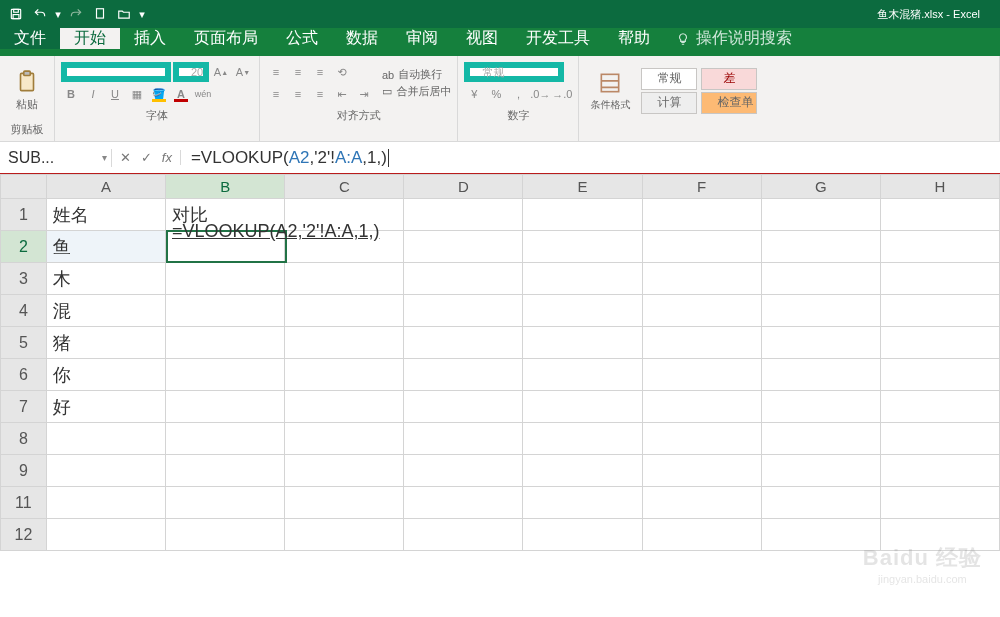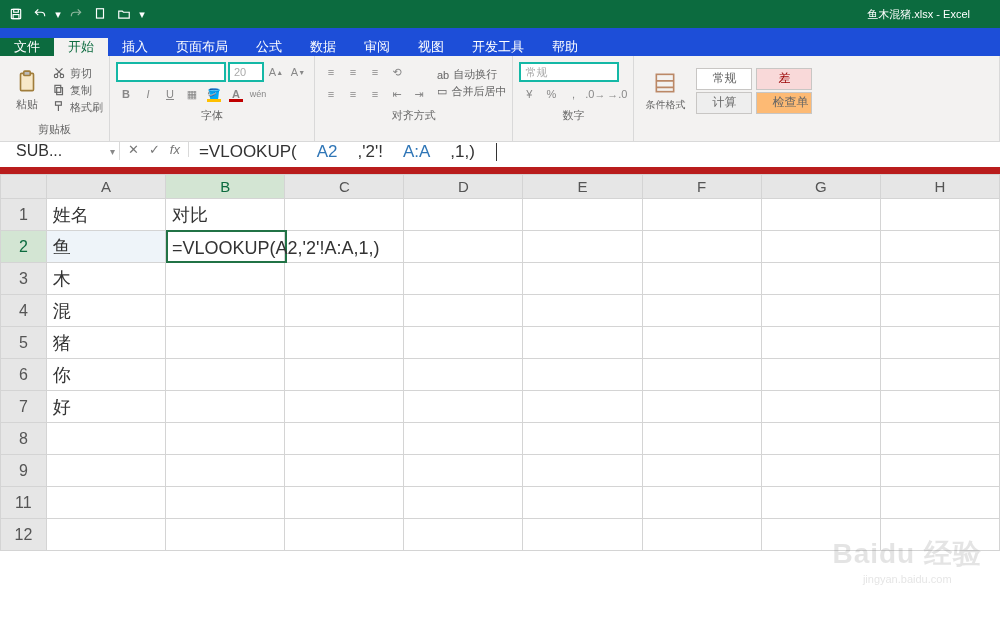--- a/index.html
+++ b/index.html
@@ -2,72 +2,72 @@
 <html><head>
 <meta charset="utf-8">
 <style>
 * { box-sizing: border-box; margin: 0; padding: 0; font-family: "Microsoft YaHei", "Segoe UI", sans-serif; }
 body { background: #fff; width: 1000px; height: 617px; overflow: hidden; position: relative; }
 
 .titlebar { height: 28px; background: #0c6b3f; display: flex; align-items: center; color: #fff; font-size: 11px; }
 .qa-row { display: flex; align-items: center; padding: 0 4px; gap: 0; }
 .qa-btn { width: 24px; height: 24px; display: flex; align-items: center; justify-content: center; color: #fff; cursor: pointer; }
 .qa-btn svg { width: 14px; height: 14px; }
-.title-center { flex: 1; text-align: right; padding-right: 30px; }
-
-.menubar { height: 28px; background: #1d4ed8; display: flex; align-items: flex-end; font-size: 13px; color: #fff; }
+.title-center { flex: 1; text-align: right; padding-right: 20px; }
+
+.menubar { height: 28px; background: #15803d; display: flex; align-items: flex-start; font-size: 16px; color: #fff; }
 .menu-tab { padding: 0 14px; display: flex; align-items: center; cursor: pointer; }
 .menu-tab.file { background: #0c6b3f; }
 .menu-tab.active { background: #f3f2f1; color: #0c6b3f; }
 .tell-me { display: flex; align-items: center; gap: 6px; padding: 0 12px; color: #cfe7da; }
 
 .ribbon { height: 86px; background: #f3f2f1; border-bottom: 1px solid #d9d9d9; display: flex; align-items: stretch; font-size: 11px; color: #666; }
 .ribbon-group { border-right: 1px solid #d9d9d9; display: flex; flex-direction: column; padding: 2px 6px 0; }
 .ribbon-group-body { flex: 1; display: flex; align-items: center; }
 .ribbon-group-label { text-align: center; font-size: 11px; color: #666; padding-bottom: 18px; }
 .big-btn { display:flex; flex-direction:column; align-items:center; justify-content:center; width:42px; height:64px; color:#666; cursor:pointer; }
 .big-btn svg { width:26px; height:26px; margin-bottom:2px; }
 .clip-stack { display:flex; flex-direction:column; gap:2px; margin-left:4px; }
 .clip-row { display:flex; align-items:center; gap:4px; font-size:11px; color:#666; cursor:pointer; }
 .clip-row svg { width:14px; height:14px; }
 .font-box { display:flex; flex-direction:column; gap:2px; }
 .font-row { display:flex; align-items:center; gap:2px; }
-.sel { height:20px; border:2px solid #14b8a6; background:#fff; font-size:11px; display:flex; align-items:center; padding:0 4px; color:#aaa; }
+.sel { height:20px; border:6px solid #14b8a6; background:#fff; font-size:11px; display:flex; align-items:center; padding:0 12px; color:#aaa; }
 .mini-btn { width:20px; height:20px; display:flex; align-items:center; justify-content:center; color:#888; cursor:pointer; border:1px solid transparent; }
 .align-grid { display:flex; flex-direction:column; gap:2px; }
 .number-box { display:flex; flex-direction:column; gap:2px; }
 .styles-box { display:flex; gap:4px; align-items:center; }
 .style-preview { width:56px; height:22px; border:1px solid #c8c6c4; background:#fff; display:flex; align-items:center; justify-content:center; font-size:12px; }
 
-.formula-bar { height: 32px; border-bottom: 7px solid #b91c1c; display:flex; align-items:flex-start;padding-left:8px; }
+.formula-bar { height: 32px; border-bottom: 1px solid #b91c1c; display:flex; align-items:center; }
 .name-box { width:112px; border-right:1px solid #d9d9d9; display:flex; align-items:center; padding:0 8px; font-size:16px; color:#333; position:relative; }
 .name-box .dd { position:absolute; right:4px; color:#888; font-size:10px; }
 .fb-btns { display:flex; align-items:center; border-right:1px solid #d9d9d9; padding:0 8px; gap:10px; color:#777; }
 .fb-btns span { cursor:pointer; font-size:13px; }
-.fb-input { flex:1; display:flex; align-items:center; padding:0 10px; font-size:17px; color:#333;gap:20px; }
+.fb-input { flex:1; display:flex; align-items:center; padding:0 10px; font-size:17px; color:#333; }
 .fb-input .tok-fn { color:#333; }
 .fb-input .tok-ref { color:#2e75b6; }
 .fb-input .cursor { display:inline-block; width:1px; height:18px; background:#333; margin-left:1px; vertical-align:middle; }
 
 .sheet { position:relative; height: calc(617px - 28px - 28px - 86px - 32px); overflow:hidden; }
 .sheet table { border-collapse:collapse; table-layout:fixed; }
 .sheet th, .sheet td { border:1px solid #d4d4d4; font-weight:normal; }
 .corner { width:46px; height:24px; background:#e6e6e6; border:1px solid #bdbdbd; }
 .col-h { height:24px; background:#e6e6e6; text-align:center; font-size:15px; color:#555; }
 .row-h { width:46px; background:#e6e6e6; text-align:center; font-size:16px; color:#555; }
 .cell { height:32px; font-size:18px; padding:2px 6px; color:#333; text-align:left; vertical-align:middle; }
 .col-A { width:120px; }
 .col-B { width:120px; }
 .col-rest { width:120px; }
 .col-h.active, .row-h.active { background:#d3e5d3; color:#0c6b3f; }
 .active-cell-wrap { position:absolute; border:2px solid #217346; pointer-events:none; }
 .overflow-text { position:absolute; font-size:18px; color:#333; white-space:nowrap; pointer-events:none; }
 
 .watermark { position:absolute; right:18px; bottom:32px; opacity:.22; color:#888; font-size:11px; text-align:center; pointer-events:none; }
-.watermark .big { font-size:28px; font-weight:bold; letter-spacing:1px; }
+.watermark .big { font-size:22px; font-weight:bold; letter-spacing:1px; }
 </style>
 </head>
 <body>
 
 <div class="titlebar">
   <div class="qa-row">
     <div class="qa-btn">
         <svg viewBox="0 0 24 24" fill="none" stroke="#fff" stroke-width="2">
           <rect x="4" y="4" width="16" height="16" rx="1"></rect>
           <rect x="8" y="4" width="8" height="5"></rect>
@@ -110,55 +110,37 @@
   <div class="menu-tab file">文件</div>
   <div class="menu-tab active">开始</div>
   <div class="menu-tab">插入</div>
   <div class="menu-tab">页面布局</div>
   <div class="menu-tab">公式</div>
   <div class="menu-tab">数据</div>
   <div class="menu-tab">审阅</div>
   <div class="menu-tab">视图</div>
   <div class="menu-tab">开发工具</div>
   <div class="menu-tab">帮助</div>
+  <div class="tell-me">
+    <svg width="14" height="14" viewBox="0 0 24 24" fill="none" stroke="#cfe7da" stroke-width="2">
+        <path d="M9 18h6M10 21h4M12 3a6 6 0 00-4 10.5V16h8v-2.5A6 6 0 0012 3z"></path>
+      </svg>
+    <span>操作说明搜索</span>
+  </div>
 </div>
 
 <div class="ribbon">
   <div class="ribbon-group">
     <div class="ribbon-group-body">
       <div class="big-btn">
         <svg viewBox="0 0 24 24" fill="none" stroke="#a07d3b" stroke-width="1.5">
             <rect x="6" y="4" width="12" height="16" rx="1" fill="#f7e8c8"></rect>
             <rect x="9" y="2" width="6" height="4" rx="1" fill="#bbb"></rect>
           </svg>
         <span>粘贴</span>
-      </div>
-      <div class="clip-stack">
-        <div class="clip-row">
-            <svg viewBox="0 0 24 24" fill="none" stroke="#666" stroke-width="2">
-              <circle cx="7" cy="17" r="3"></circle>
-              <circle cx="17" cy="17" r="3"></circle>
-              <path d="M8 14L18 4M16 14L6 4"></path>
-            </svg>
-            <span>剪切</span>
-          </div>
-        <div class="clip-row">
-            <svg viewBox="0 0 24 24" fill="none" stroke="#666" stroke-width="2">
-              <rect x="8" y="8" width="10" height="12"></rect>
-              <rect x="5" y="4" width="10" height="12"></rect>
-            </svg>
-            <span>复制</span>
-          </div>
-        <div class="clip-row">
-            <svg viewBox="0 0 24 24" fill="none" stroke="#666" stroke-width="2">
-              <rect x="6" y="3" width="10" height="6"></rect>
-              <path d="M11 9v10"></path>
-            </svg>
-            <span>格式刷</span>
-          </div>
       </div>
     </div>
     <div class="ribbon-group-label">剪贴板</div>
   </div>
 
   <div class="ribbon-group" style="min-width:200px;">
     <div class="ribbon-group-body">
       <div class="font-box">
         <div class="font-row">
           <div class="sel" style="width:110px;"></div>
@@ -416,19 +398,19 @@
           <td class="cell"></td>
           <td class="cell"></td>
           <td class="cell"></td>
           <td class="cell"></td>
         </tr>
   </tbody>
     </table>
 
   <div class="active-cell-wrap" style="left:166px; top:56px; width:121px; height:33px;"></div>
 
-  <div class="overflow-text" style="left:172px; top:64px;">=VLOOKUP(A2,'2'!A:A,1,)</div>
+  <div class="overflow-text" style="left:172px; top:47px;text-decoration:underline;">=VLOOKUP(A2,'2'!A:A,1,)</div>
 
   <div class="watermark">
     <div class="big">Baidu 经验</div>
     <div>jingyan.baidu.com</div>
   </div>
 </div>
 
 </body></html>

